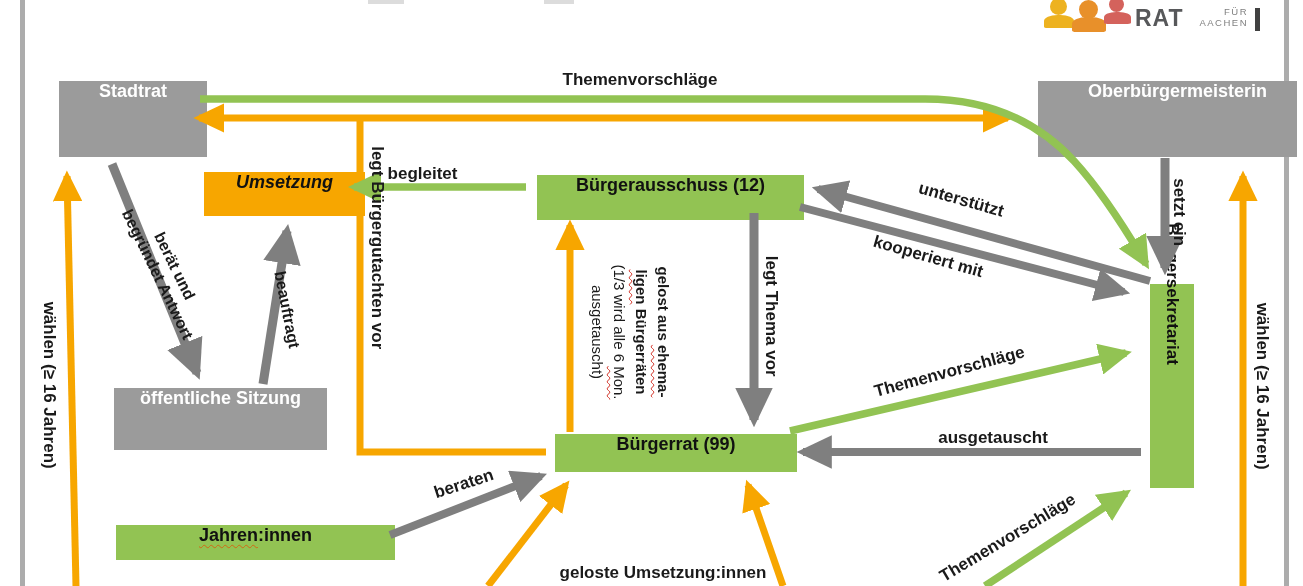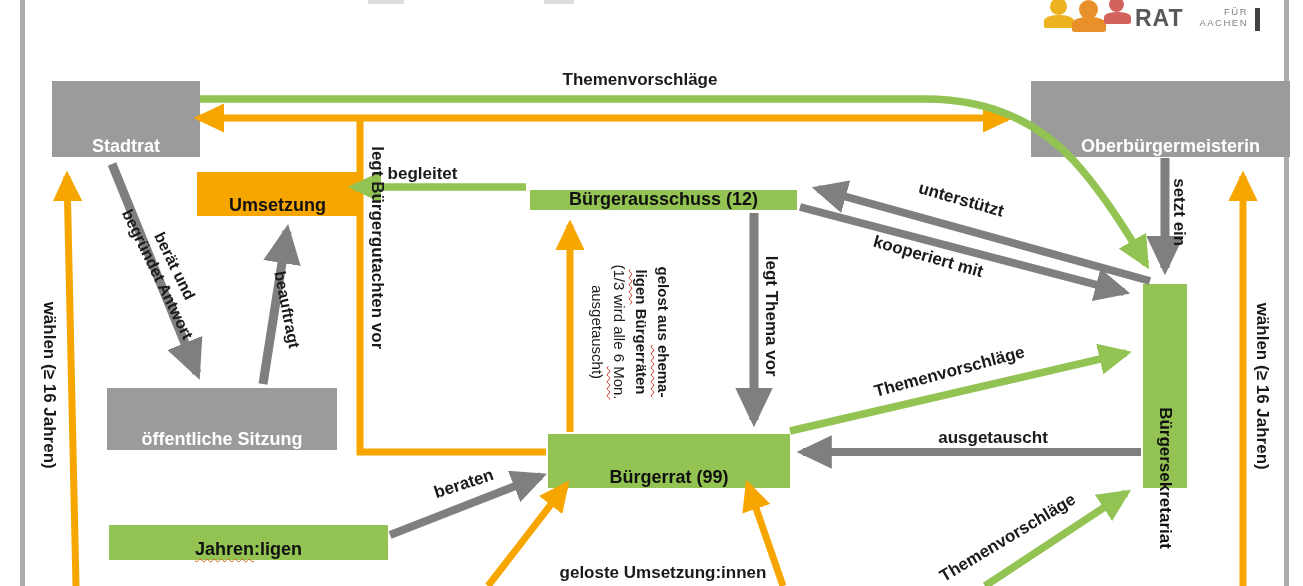--- a/index.html
+++ b/index.html
@@ -6,22 +6,22 @@
     --orange:#F7A600; --green:#92C353; --gray-box:#9B9B9B; --gray-arrow:#7F7F7F;
     --frame:#ACACAC; --ink:#1a1a1a; --squiggle-red:#D02B20; --squiggle-orange:#D06A14;
     --logo-text:#57585A; --logo-sub:#808080;
   }
   html,body{margin:0;padding:0;background:#fff;}
   .canvas{position:relative;width:1303px;height:586px;overflow:hidden;background:#fff;
           font-family:"Liberation Sans",sans-serif;color:var(--ink);}
   .frame{position:absolute;top:0;bottom:0;width:5px;background:var(--frame);}
   .artifact{position:absolute;background:#DCDCDC;height:4px;top:0;}
   svg.arrows{position:absolute;left:0;top:0;z-index:3;}
-  .node{position:absolute;z-index:2;display:flex;align-items:flex-end;justify-content:center;
-        font-weight:700;white-space:nowrap;}
+  .node{position:absolute;z-index:2;display:flex;align-items:flex-start;justify-content:center;
+        font-weight:700;white-space:nowrap;margin-left:7px;}
   .node.gray{background:var(--gray-box);color:#fff;font-size:18px;}
   .node.green{background:var(--green);color:#111;font-size:18px;}
   .node.orangebox{background:var(--orange);color:#111;font-size:18px;}
   .lbl{position:absolute;z-index:4;font-weight:700;font-size:17px;color:var(--ink);
        white-space:nowrap;text-align:center;line-height:1.2;}
   .gelost{width:230px;height:90px;white-space:nowrap;font-size:15px;line-height:22px;}
   .gelost .thin{font-weight:400;}
   .sq{text-decoration:underline;text-decoration-style:wavy;text-decoration-color:var(--squiggle-red);
       text-decoration-thickness:1px;text-underline-offset:3px;}
   .sq-o{text-decoration:underline;text-decoration-style:wavy;text-decoration-color:var(--squiggle-orange);
@@ -61,34 +61,34 @@
     </div>
     <div class="logo-bar"></div>
   </div>
 
   <div class="node gray" style="left:52px;top:81px;width:148px;height:76px;">
     <span>Stadtrat</span>
   </div>
   <div class="node gray" style="left:1031px;top:81px;width:239px;height:76px;padding-left:20px;">
     <span>Oberbürgermeisterin</span>
   </div>
-  <div class="node orangebox" style="left:197px;top:172px;width:161px;height:44px;">
+  <div class="node orangebox" style="left:197px;top:172px;width:161px;height:44px;font-style:italic;">
     <span>Umsetzung</span>
   </div>
-  <div class="node green" style="left:530px;top:190px;width:267px;height:20px;">
+  <div class="node green" style="left:530px;top:175px;width:267px;height:45px;">
     <span>Bürgerausschuss (12)</span>
   </div>
-  <div class="node gray" style="left:107px;top:388px;width:230px;height:62px;">
+  <div class="node gray" style="left:107px;top:388px;width:213px;height:62px;">
     <span>öffentliche Sitzung</span>
   </div>
-  <div class="node green" style="left:548px;top:434px;width:242px;height:54px;">
+  <div class="node green" style="left:548px;top:434px;width:242px;height:38px;">
     <span>Bürgerrat (99)</span>
   </div>
   <div class="node green" style="left:109px;top:525px;width:279px;height:35px;">
-    <span><span class="sq-o">Jahren</span><span>:ligen</span></span>
+    <span><span class="sq-o">Jahren</span><span>:innen</span></span>
   </div>
   <div class="node green" style="left:1143px;top:284px;width:44px;height:204px;">
     <span style="transform:rotate(90deg);white-space:nowrap;font-size:17px;">Bürgersekretariat</span>
   </div>
 
   <svg class="arrows" width="1303" height="586" viewBox="0 0 1303 586">
     <defs>
       <marker id="mo" markerWidth="4.6" markerHeight="4.2" refX="3.6" refY="2.1" orient="auto" markerUnits="strokeWidth">
         <path d="M0,0 L4.4,2.1 L0,4.2 Z" style="fill:var(--orange)"></path>
         </marker>

